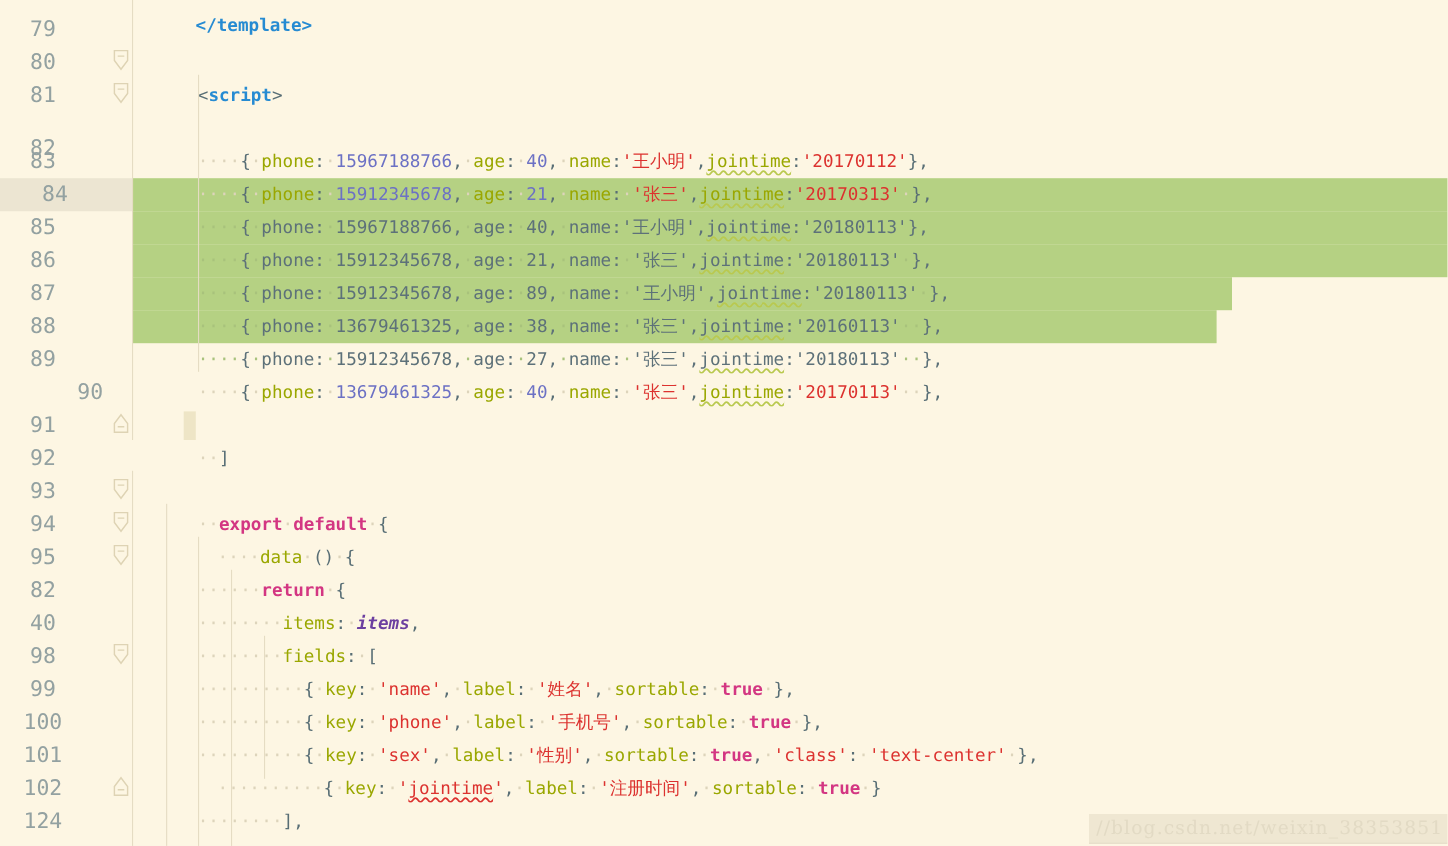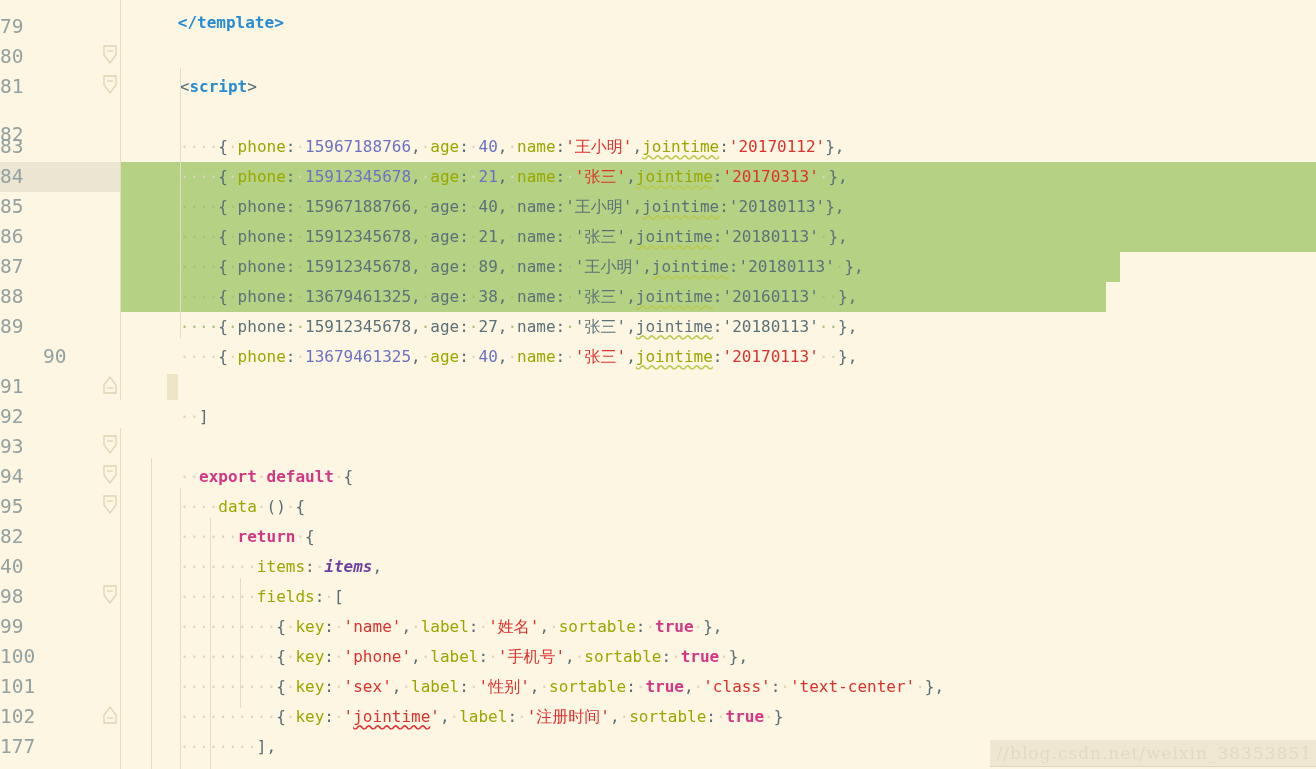--- a/index.html
+++ b/index.html
@@ -16,21 +16,21 @@
     overflow:hidden;
   }
   
   .gutter{
     position:absolute;left:0;top:0;width:100px;height:769px;
     background:#fdf6e3;
     z-index:3;
   }
   .ln{
     position:absolute;left:0;width:78px;
-    text-align:left;
+    text-align:center;
     font-size:19.5px;line-height:30px;height:30px;
     color:#93a1a1;
     letter-spacing:0px;
   }
   .ln.cur{
     background:#ece5d2;width:100px;
   }
   
   .rows{position:absolute;left:0;top:0;width:1316px;height:769px;z-index:1;}
   .code{
@@ -139,21 +139,21 @@
     <div class="ln" style="top:432px;">93</div>
     <div class="ln" style="top:462px;">94</div>
     <div class="ln" style="top:492px;">95</div>
     <div class="ln" style="top:522px;">82</div>
     <div class="ln" style="top:552px;">40</div>
     <div class="ln" style="top:582px;">98</div>
     <div class="ln" style="top:612px;">99</div>
     <div class="ln" style="top:642px;">100</div>
     <div class="ln" style="top:672px;">101</div>
     <div class="ln" style="top:702px;">102</div>
-    <div class="ln" style="top:732px;">177</div>
+    <div class="ln" style="top:732px;">124</div>
   </div>
 
   <div class="fold" style="left:102px;top:44px;">
     <svg width="16" height="22" viewBox="0 0 16 22">
         <path d="M2 2 H14 V11 L8 19 L2 11 Z" fill="none" stroke="#ded3b4" stroke-width="1.3"></path>
         <line x1="5" y1="7" x2="11" y2="7" stroke="#ded3b4" stroke-width="1.3"></line>
       </svg>
   </div>
   <div class="fold" style="left:102px;top:74px;">
     <svg width="16" height="22" viewBox="0 0 16 22">
@@ -249,21 +249,21 @@
       <span class="t-ws">··</span><span class="t-punct">]</span>
     </div>
     <div class="caret-block" style="left:167px;top:374px;"></div>
 
     <div class="code" style="top:402px;"></div>
 
     <div class="code" style="top:432px;left:122px;">
       <span class="t-ws">··</span><span class="t-kw">export</span><span class="t-ws">·</span><span class="t-kw">default</span><span class="t-ws">·</span><span class="t-punct">{</span>
     </div>
 
-    <div class="code" style="top:462px;left:122px;">
+    <div class="code" style="top:462px;left:140px;">
       <span class="t-ws">····</span><span class="t-key">data</span><span class="t-ws">·</span><span class="t-punct">()</span><span class="t-ws">·</span><span class="t-punct">{</span>
     </div>
 
     <div class="code" style="top:492px;left:122px;">
       <span class="t-ws">······</span><span class="t-kw">return</span><span class="t-ws">·</span><span class="t-punct">{</span>
     </div>
 
     <div class="code" style="top:522px;left:122px;text-align:right;">
       <span class="t-ws">········</span><span class="t-key">items</span><span class="t-op">:</span><span class="t-ws">·</span><span class="t-var">items</span><span class="t-punct">,</span>
     </div>
@@ -277,21 +277,21 @@
     </div>
 
     <div class="code" style="top:612px;left:122px;">
       <span class="t-ws">··········</span><span class="t-punct">{</span><span class="t-ws">·</span><span class="t-key">key</span><span class="t-op">:</span><span class="t-ws">·</span><span class="t-str">'</span><span class="t-str">phone</span><span class="t-str">'</span><span class="t-punct">,</span><span class="t-ws">·</span><span class="t-key">label</span><span class="t-op">:</span><span class="t-ws">·</span><span class="t-str">'</span><span class="t-str">手机号</span><span class="t-str">'</span><span class="t-punct">,</span><span class="t-ws">·</span><span class="t-key">sortable</span><span class="t-op">:</span><span class="t-ws">·</span><span class="t-bool">true</span><span class="t-ws">·</span><span class="t-punct">},</span>
     </div>
 
     <div class="code" style="top:642px;left:122px;">
       <span class="t-ws">··········</span><span class="t-punct">{</span><span class="t-ws">·</span><span class="t-key">key</span><span class="t-op">:</span><span class="t-ws">·</span><span class="t-str">'</span><span class="t-str">sex</span><span class="t-str">'</span><span class="t-punct">,</span><span class="t-ws">·</span><span class="t-key">label</span><span class="t-op">:</span><span class="t-ws">·</span><span class="t-str">'</span><span class="t-str">性别</span><span class="t-str">'</span><span class="t-punct">,</span><span class="t-ws">·</span><span class="t-key">sortable</span><span class="t-op">:</span><span class="t-ws">·</span><span class="t-bool">true</span><span class="t-punct">,</span><span class="t-ws">·</span><span class="t-str">'class'</span><span class="t-op">:</span><span class="t-ws">·</span><span class="t-str">'</span><span class="t-str">text-center</span><span class="t-str">'</span><span class="t-ws">·</span><span class="t-punct">},</span>
     </div>
 
-    <div class="code" style="top:672px;left:122px;">
+    <div class="code" style="top:672px;left:140px;">
       <span class="t-ws">··········</span><span class="t-punct">{</span><span class="t-ws">·</span><span class="t-key">key</span><span class="t-op">:</span><span class="t-ws">·</span><span class="t-str">'</span><span class="t-str squig-red">jointime</span><span class="t-str">'</span><span class="t-punct">,</span><span class="t-ws">·</span><span class="t-key">label</span><span class="t-op">:</span><span class="t-ws">·</span><span class="t-str">'</span><span class="t-str">注册时间</span><span class="t-str">'</span><span class="t-punct">,</span><span class="t-ws">·</span><span class="t-key">sortable</span><span class="t-op">:</span><span class="t-ws">·</span><span class="t-bool">true</span><span class="t-ws">·</span><span class="t-punct">}</span>
     </div>
 
     <div class="code" style="top:702px;left:122px;">
       <span class="t-ws">········</span><span class="t-punct">],</span>
     </div>
 
     <div class="code" style="top:732px;left:122px;">
       <span class="t-ws">········</span><span class="t-key">currentPage</span><span class="t-op">:</span><span class="t-ws">·</span><span class="t-num">1</span><span class="t-punct">,</span>
     </div>

